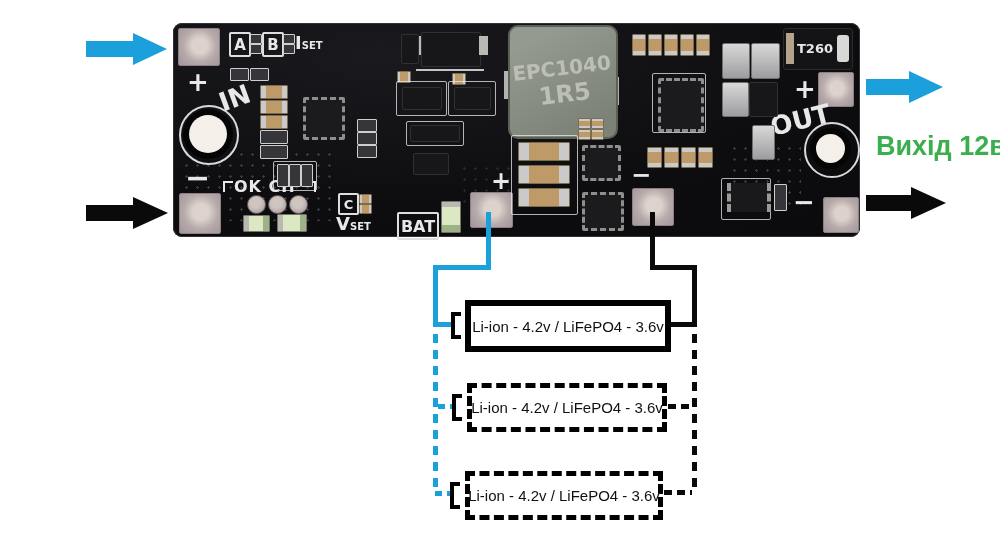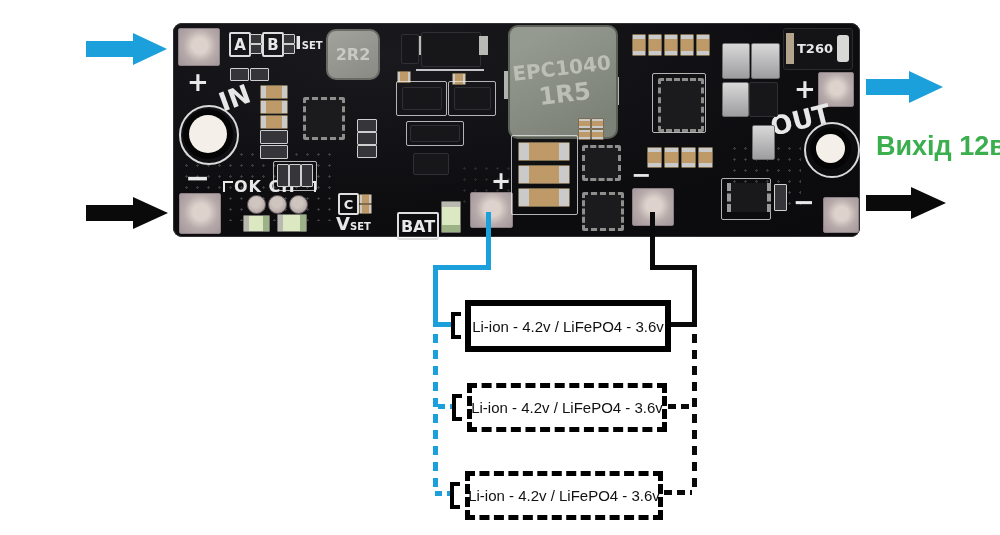--- a/index.html
+++ b/index.html
@@ -125,21 +125,20 @@
     <div class="silk" style="left:163px;top:192px;font-size:18px;"><span>V</span><span class="sub">SET</span></div>
     <div class="silkbox" style="left:224px;top:189px;width:38px;height:24px;font-size:16px;">BAT</div>
     <div class="led" style="left:268px;top:178px;width:18px;height:30px;background:linear-gradient(180deg,#b9b9b2 0 18%,#dcE8c2 18% 78%,#9db387 78%);"></div>
 
     <div class="silk" style="left:318px;top:146px;font-size:24px;">+</div>
     <div class="silk" style="left:458px;top:140px;font-size:24px;">−</div>
     <div class="silk" style="left:621px;top:53px;font-size:26px;">+</div>
     <div class="silk" style="left:597px;top:84px;font-size:26px;transform:rotate(-14deg);">OUT</div>
     <div class="silk" style="left:620px;top:166px;font-size:26px;">−</div>
 
-    <div class="abs" style="left:153px;top:6px;width:50px;height:47px;border-radius:10px;background:linear-gradient(150deg,#a3a39e,#8a8a85);border:2px solid #6b6b66;display:flex;align-items:center;justify-content:center;font-family:'DejaVu Sans',sans-serif;font-weight:bold;font-size:16px;color:#c9c9c4;">2R2</div>
 
     <div class="abs" style="left:331px;top:48px;width:6px;height:28px;background:#b2b2af;"></div>
     <div class="abs" style="left:440px;top:54px;width:6px;height:28px;background:#b2b2af;"></div>
     <div class="abs" style="left:335px;top:2px;width:106px;height:110px;border-radius:10px;background:linear-gradient(150deg,#959a91 15%,#7d8279 85%);border:2px solid #5c6158;display:flex;flex-direction:column;align-items:center;justify-content:center;">
       <div style="transform:rotate(-7deg);text-align:center;color:#bcbfb6;font-family:'DejaVu Sans',sans-serif;font-weight:bold;">
         <div style="font-size:20px;">EPC1040</div>
         <div style="font-size:24px;">1R5</div>
       </div>
     </div>
 

